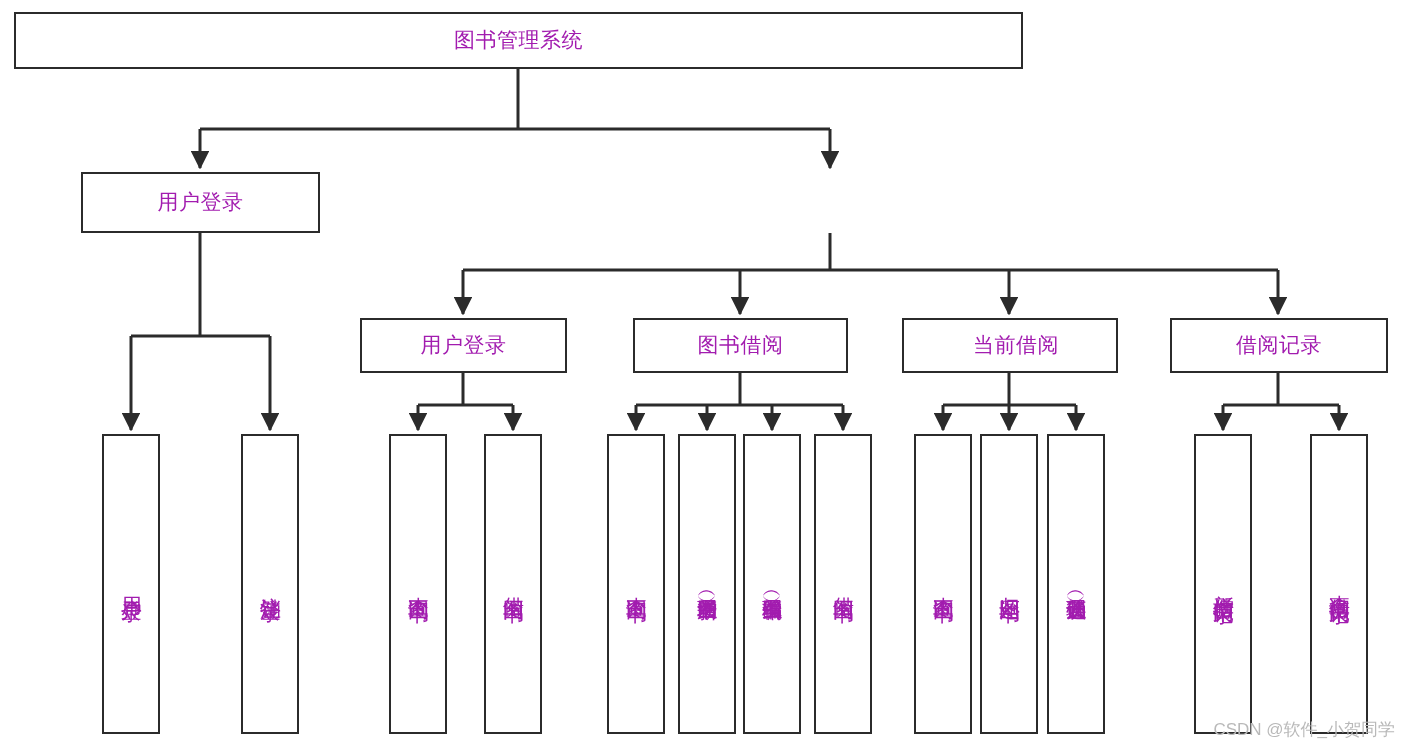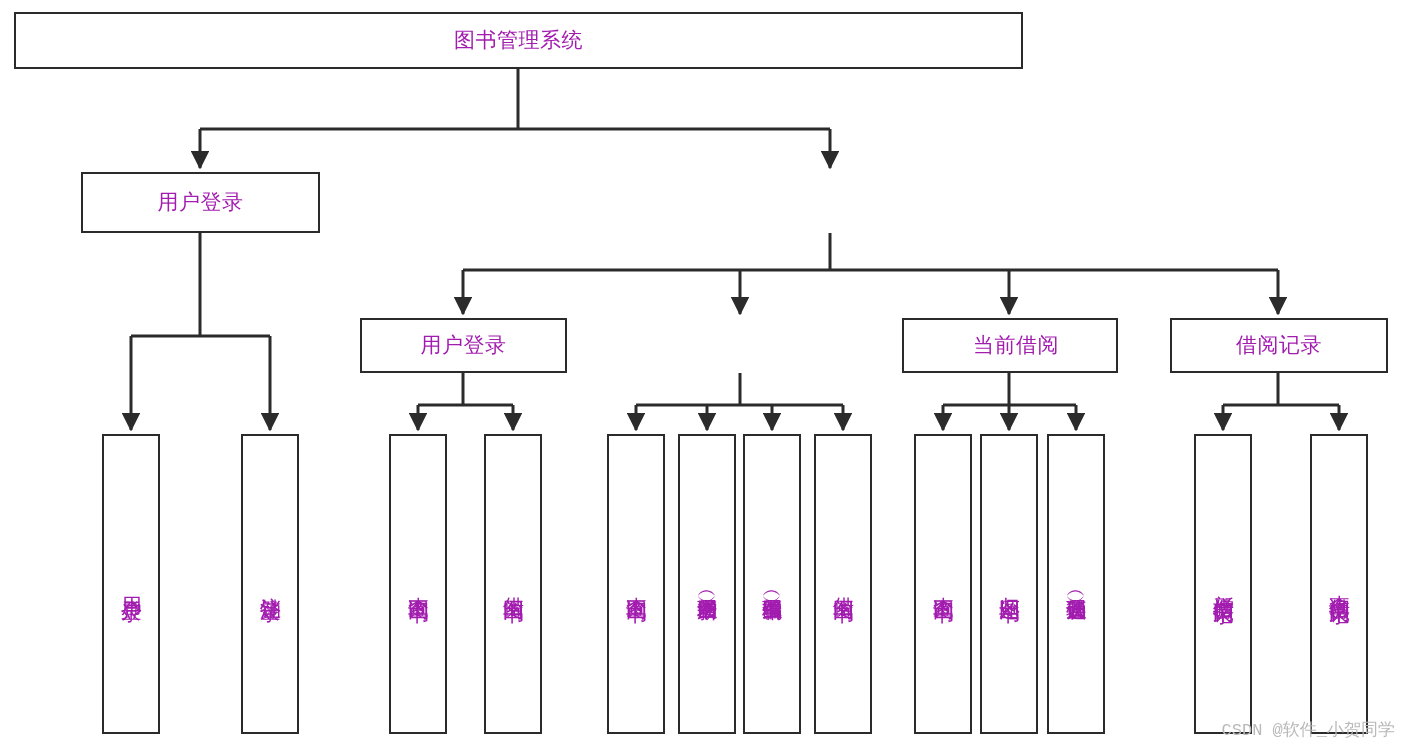--- a/index.html
+++ b/index.html
@@ -62,21 +62,21 @@
     font-size: 20px;
   }
   #watermark {
     position: absolute;
     right: 10px;
     bottom: 6px;
     font-size: 17px;
     color: #b9b9b9;
     white-space: nowrap;
     z-index: 3;
-    font-family: Liberation Mono, monospace;
+    font-family: Liberation Sans, sans-serif;
   }
 </style>
 </head>
 <body>
 
 <div id="canvas">
 
   <svg id="edges" viewBox="0 0 1405 747" width="1405" height="747" xmlns="http://www.w3.org/2000/svg">
     <defs>
       <marker id="arrow" viewBox="0 0 10 10" refX="9.2" refY="5" markerWidth="6.2" markerHeight="6.2" orient="auto-start-reverse">
@@ -133,20 +133,23 @@
 
   <div class="node h" style="left:81px; top:172px; width:239px; height:61px;">
     <span class="label">用户登录</span>
   </div>
 
 
   <div class="node h" style="left:360px; top:318px; width:207px; height:55px;">
     <span class="label">用户登录</span>
   </div>
 
+  <div class="node h" style="left:633px; top:318px; width:215px; height:55px;">
+    <span class="label">图书借阅</span>
+  </div>
 
   <div class="node h" style="left:902px; top:318px; width:216px; height:55px;padding-left:12px;">
     <span class="label">当前借阅</span>
   </div>
 
   <div class="node h" style="left:1170px; top:318px; width:218px; height:55px;">
     <span class="label">借阅记录</span>
   </div>
 
   <div class="node v" style="left:102px; top:434px; width:58px; height:300px;">

